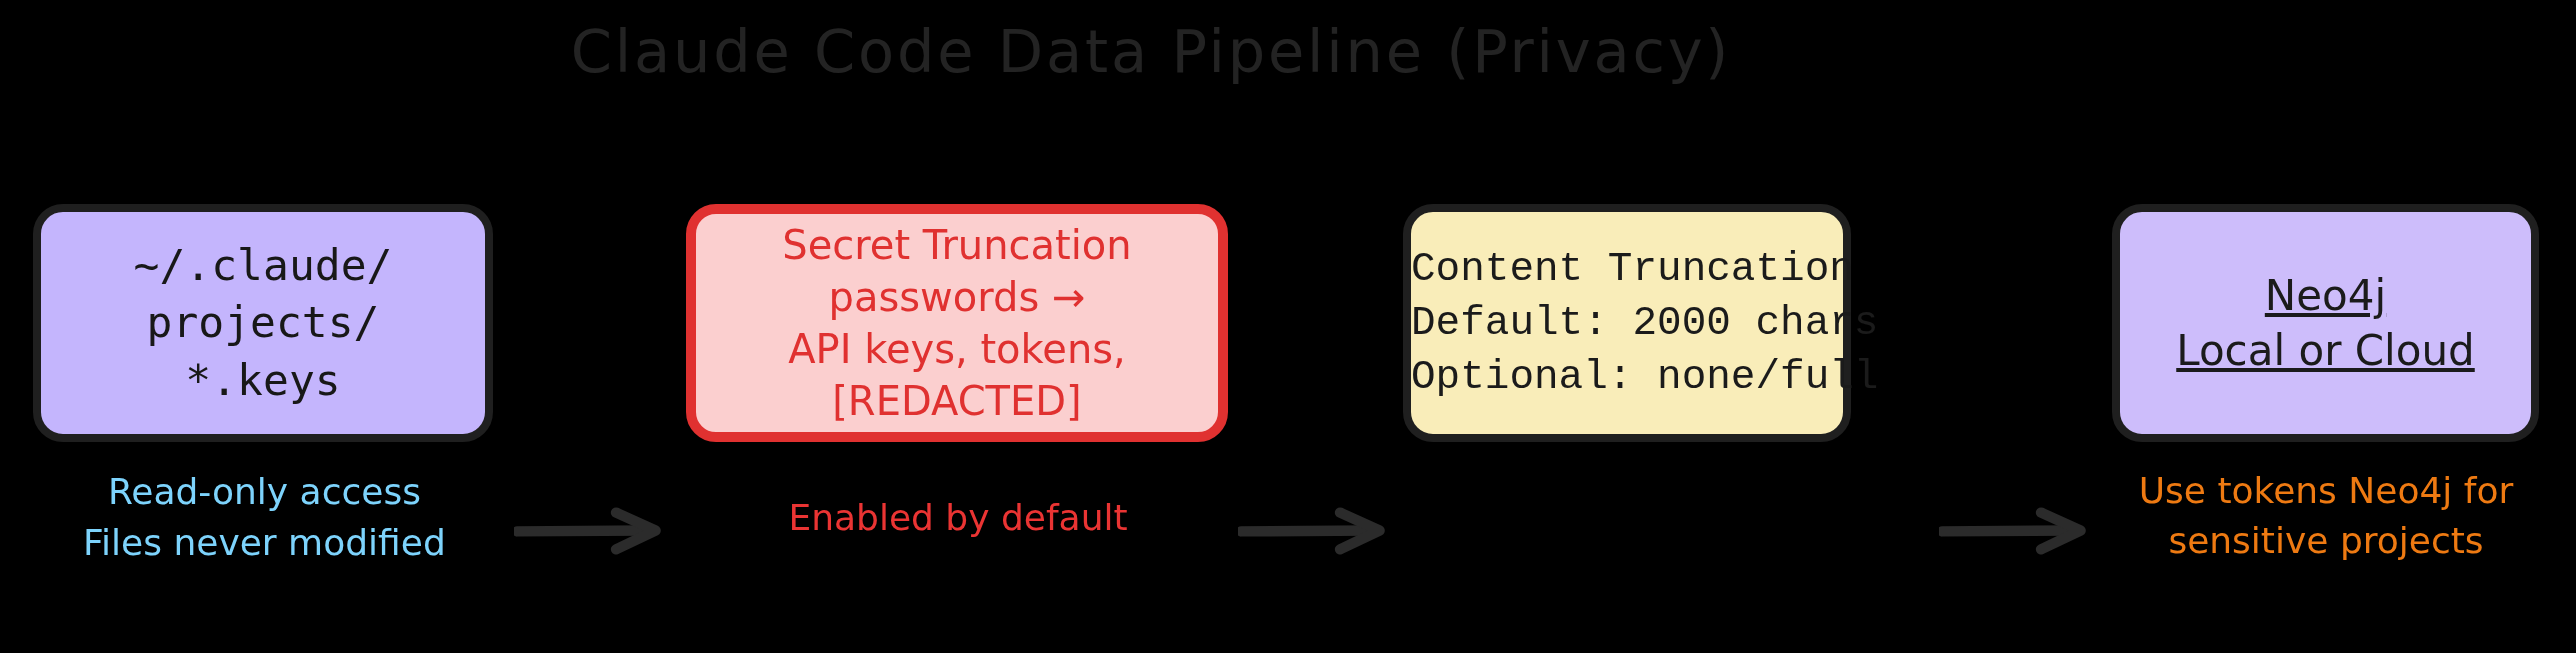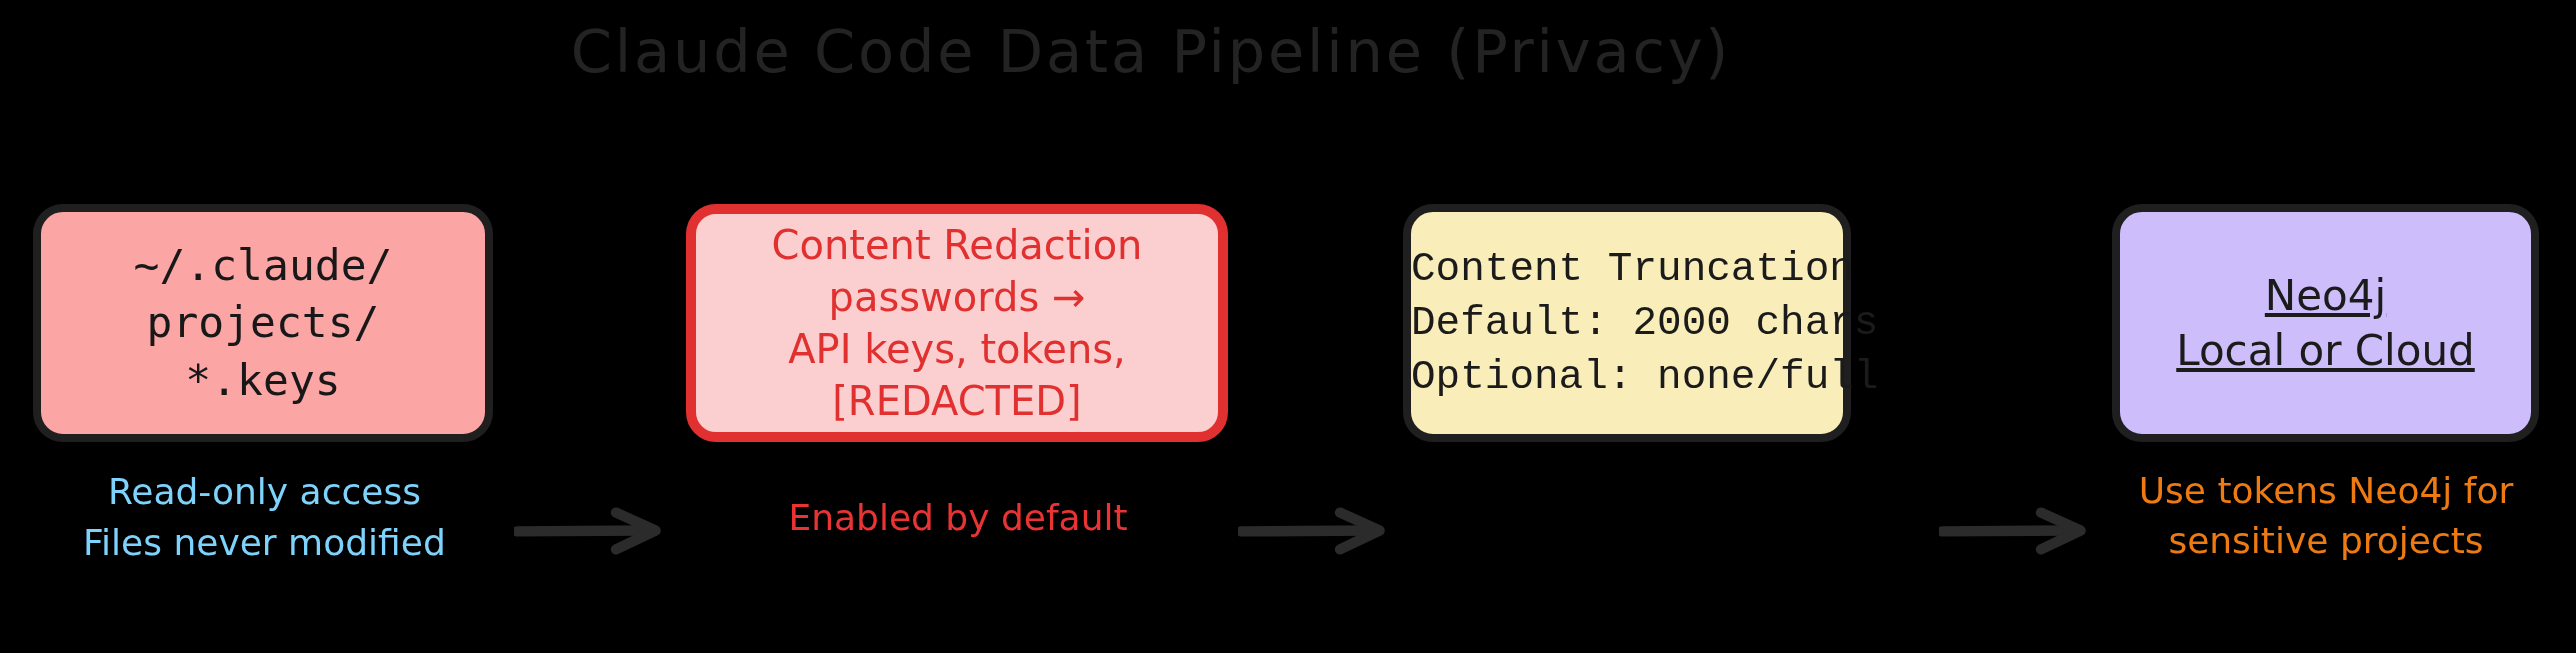--- a/index.html
+++ b/index.html
@@ -62,21 +62,21 @@
   .node .lines {
     padding: 0 13.2px;
     width: 100%;
   }
   .node .lines div { white-space: nowrap; }
 
   
   .node-source {
     left: 33px;
     width: 460px;
-    background: #fca5a5;
+    background: #c4b5fd;
     border: 8.5px solid #1F1F1F;
     font-family: "DejaVu Sans Mono", monospace;
     font-size: 43px;
     color: #181818;
     line-height: 1.34;
   }
 
   
   .node-redaction {
     left: 686px;
@@ -172,21 +172,21 @@
 
     <div class="arrow" style="left:514px;">
       <svg width="156" height="49" viewBox="0 0 165 52" aria-hidden="true">
         <path d="M3 27 L140 26" stroke="#2B2B2B" stroke-width="11" stroke-linecap="round" fill="none"></path>
         <path d="M108 7 L150 26 L108 46" stroke="#2B2B2B" stroke-width="11" stroke-linecap="round" stroke-linejoin="round" fill="none"></path>
       </svg>
     </div>
 
     <div class="node node-redaction">
       <div class="lines">
-        <div>Content Redaction</div>
+        <div>Secret Truncation</div>
         <div>passwords →</div>
         <div>API keys, tokens,</div>
         <div>[REDACTED]</div>
       </div>
     </div>
 
     <div class="arrow" style="left:1238px;">
       <svg width="156" height="49" viewBox="0 0 165 52" aria-hidden="true">
         <path d="M3 27 L140 26" stroke="#2B2B2B" stroke-width="11" stroke-linecap="round" fill="none"></path>
         <path d="M108 7 L150 26 L108 46" stroke="#2B2B2B" stroke-width="11" stroke-linecap="round" stroke-linejoin="round" fill="none"></path>

